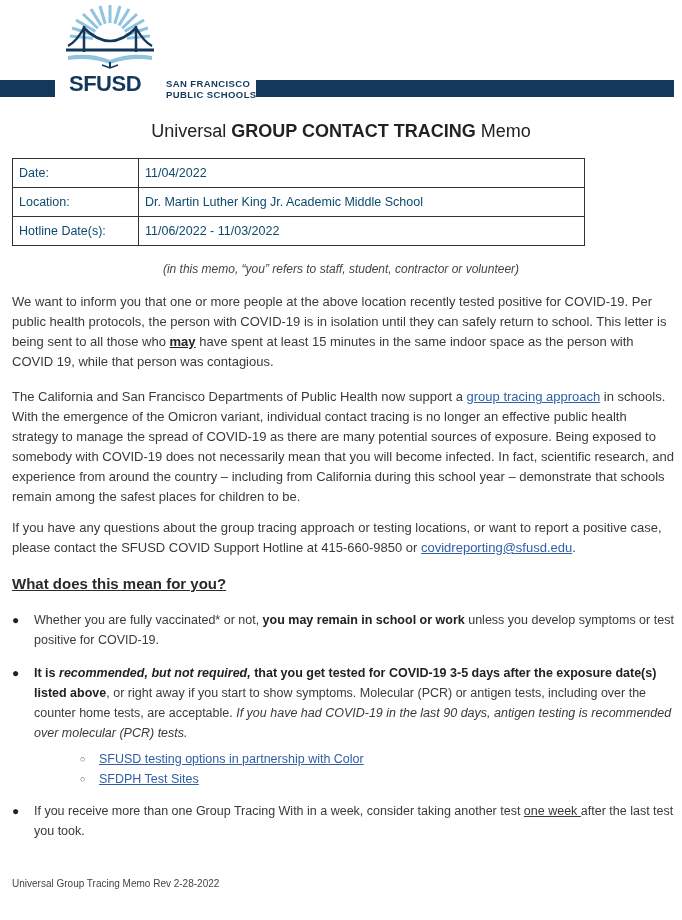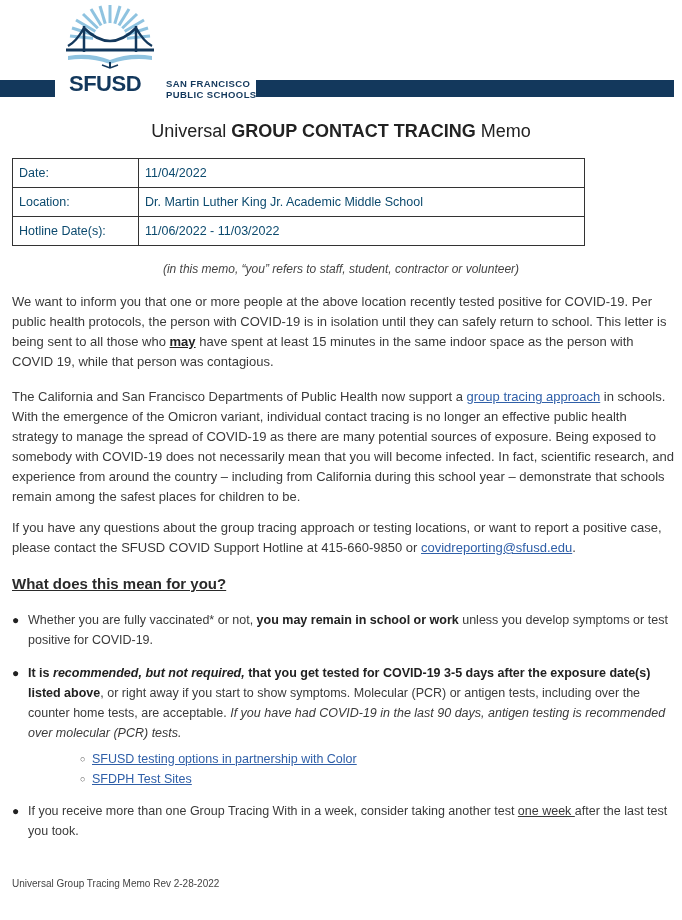--- a/index.html
+++ b/index.html
@@ -28,27 +28,27 @@
   .p1 { top: 292px; }
   .p2 { top: 387px; }
   .p3 { top: 518px; }
   .heading { position: absolute; left: 12px; top: 575px; font-size: 15px; font-weight: bold; text-decoration: underline; color: #2a2a2a; }
   a.link { color: #2f5fa8; text-decoration: underline; }
   .b { font-weight: bold; color: #222; }
   .u { text-decoration: underline; }
 
   .bullet { position: absolute; left: 12px; width: 664px; font-size: 12.5px; line-height: 20px; color: #3a3a3a; }
   .bullet .dot { position: absolute; left: 0; top: 0; font-size: 12px; color: #222; }
-  .bullet .txt { margin-left: 16px; }
+  .bullet .txt { margin-left: 22px; }
   .bl1 { top: 610px; }
   .bl2 { top: 663px; }
   .bl3 { top: 801px; }
   .sub { position: absolute; left: 80px; font-size: 12.5px; line-height: 20px; }
   .sub .circ { position: absolute; left: 0; top: 0; font-size: 9px; color: #555; }
-  .sub a { margin-left: 12px; }
+  .sub a { margin-left: 19px; }
   .s1 { top: 749px; }
   .s2 { top: 769px; }
 
   .footer { position: absolute; left: 12px; top: 875px; font-size: 10px; line-height: 17px; color: #444; }
 </style>
 </head>
 <body>
 
 <div class="header">
   <div class="bar-left"></div>

